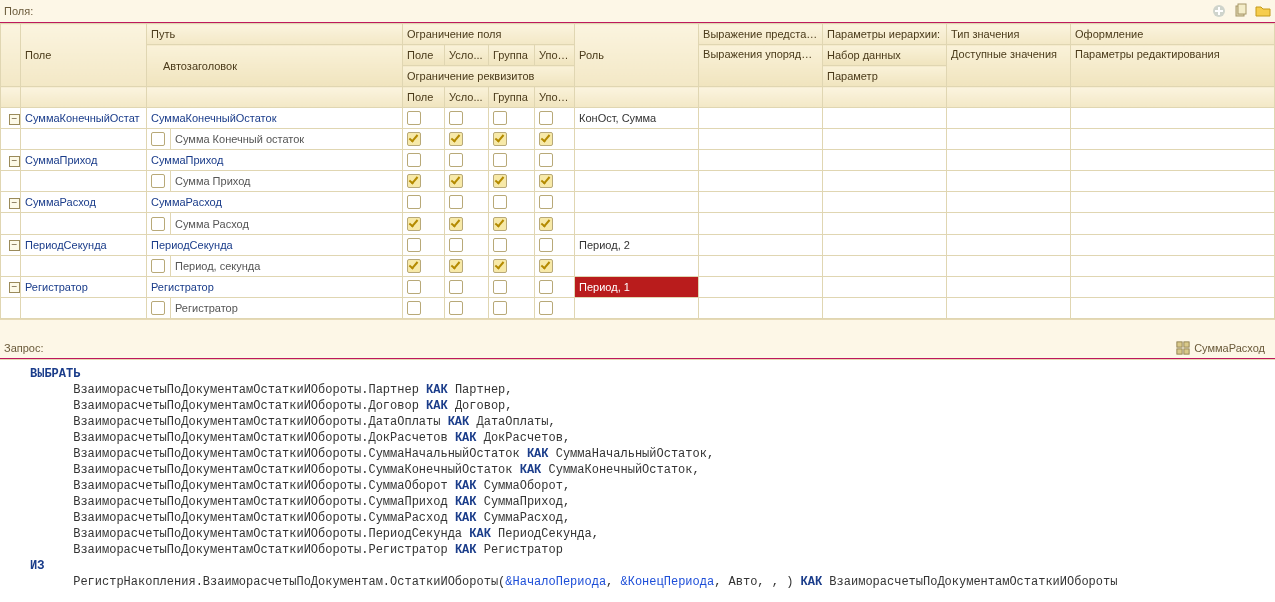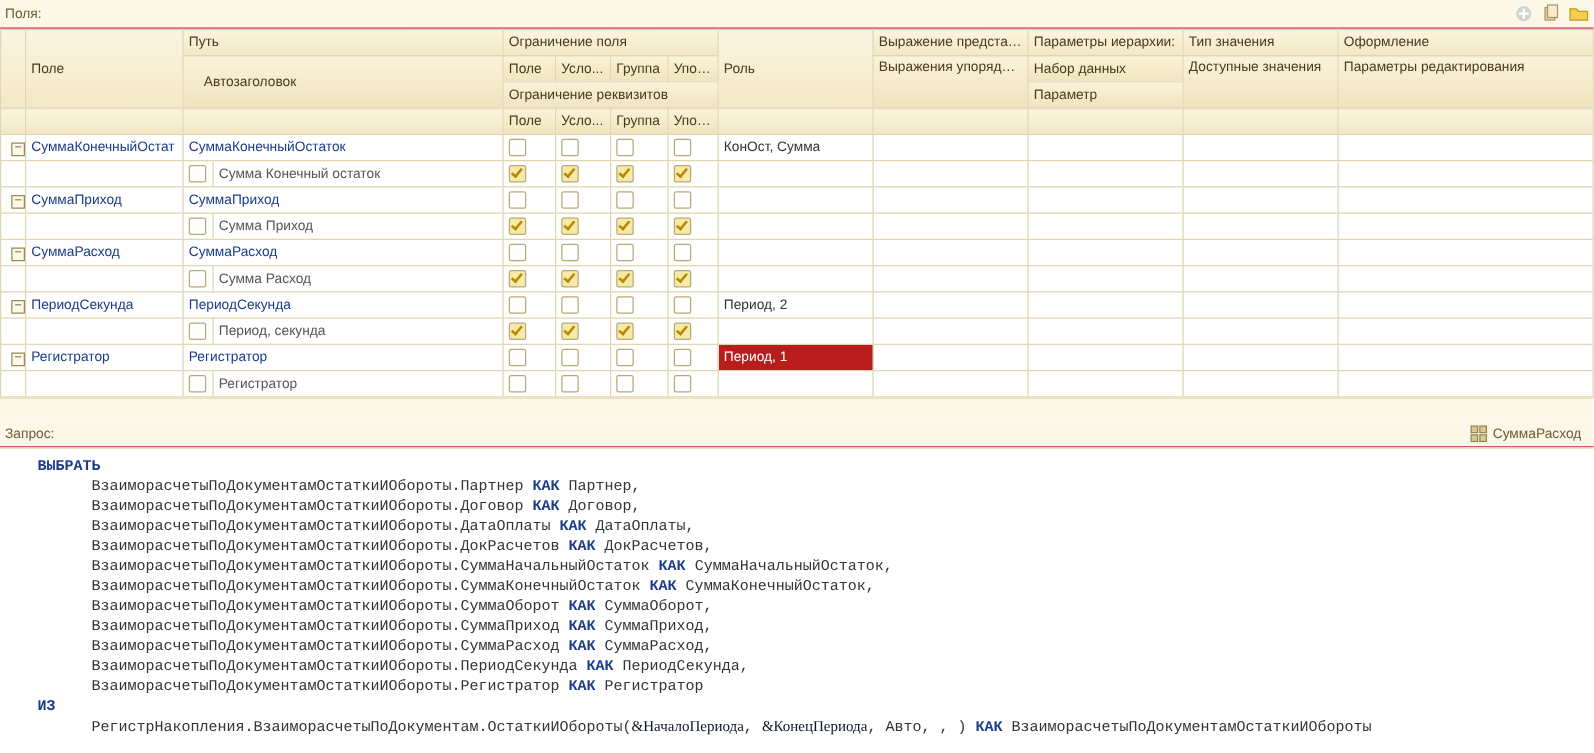--- a/index.html
+++ b/index.html
@@ -88,21 +88,21 @@
   .query-pane {
     background: #fff;
     font-family: "Courier New", monospace;
     font-size: 12px;
     padding: 6px 8px 20px 30px;
     white-space: pre;
     line-height: 16px;
     border-top: 1px solid #e6d9b4;
   }
   .kw { color: #1a3c8a; font-weight: bold; }
-  .param { color: #0f172a; font-family: Liberation Serif, serif; }
+  .param { color: #1d4ed8; }
   .konstruktor {
     float: right;
     margin-right: 6px;
     display: flex; align-items: center; gap: 4px;
     cursor: pointer;
   }
   .konstruktor svg { width:14px; height:14px;}
 </style>
 </head>
 <body>

